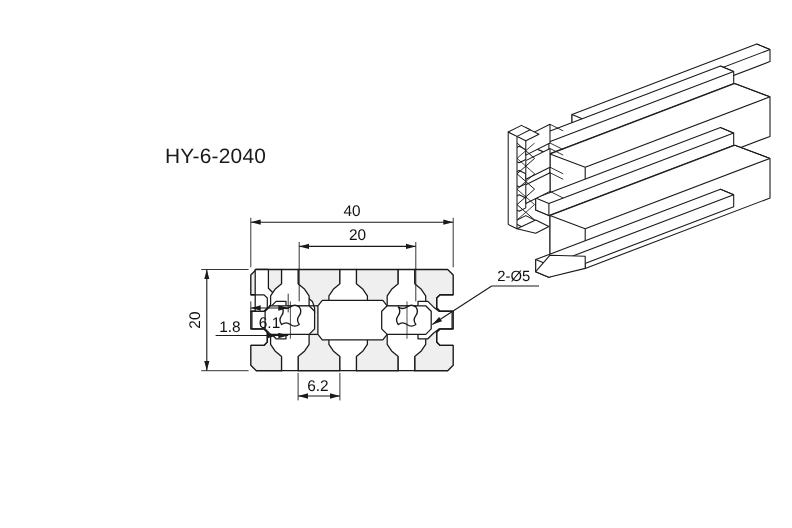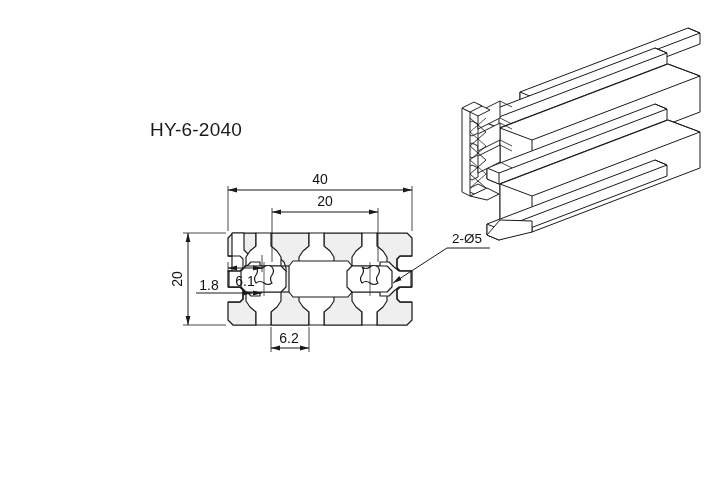--- a/index.html
+++ b/index.html
@@ -3,21 +3,21 @@
 <meta charset="utf-8">
 <style>
   html,body{margin:0;padding:0;}
   body{
     width:720px;height:480px;
     background:#ffffff;
     font-family:"Liberation Sans", sans-serif;
     overflow:hidden;
     position:relative;
   }
-  #stage{position:absolute;left:0;top:0;width:720px;height:378px;}
+  #stage{position:absolute;left:0;top:12px;width:720px;height:378px;}
   svg{display:block;}
   .title-text{
     font-family:"Liberation Sans", sans-serif;
     font-size:19px;
     fill:#1a1a1a;
     letter-spacing:0.2px;
   }
   .dim-text{
     font-family:"Liberation Sans", sans-serif;
     font-size:14px;

